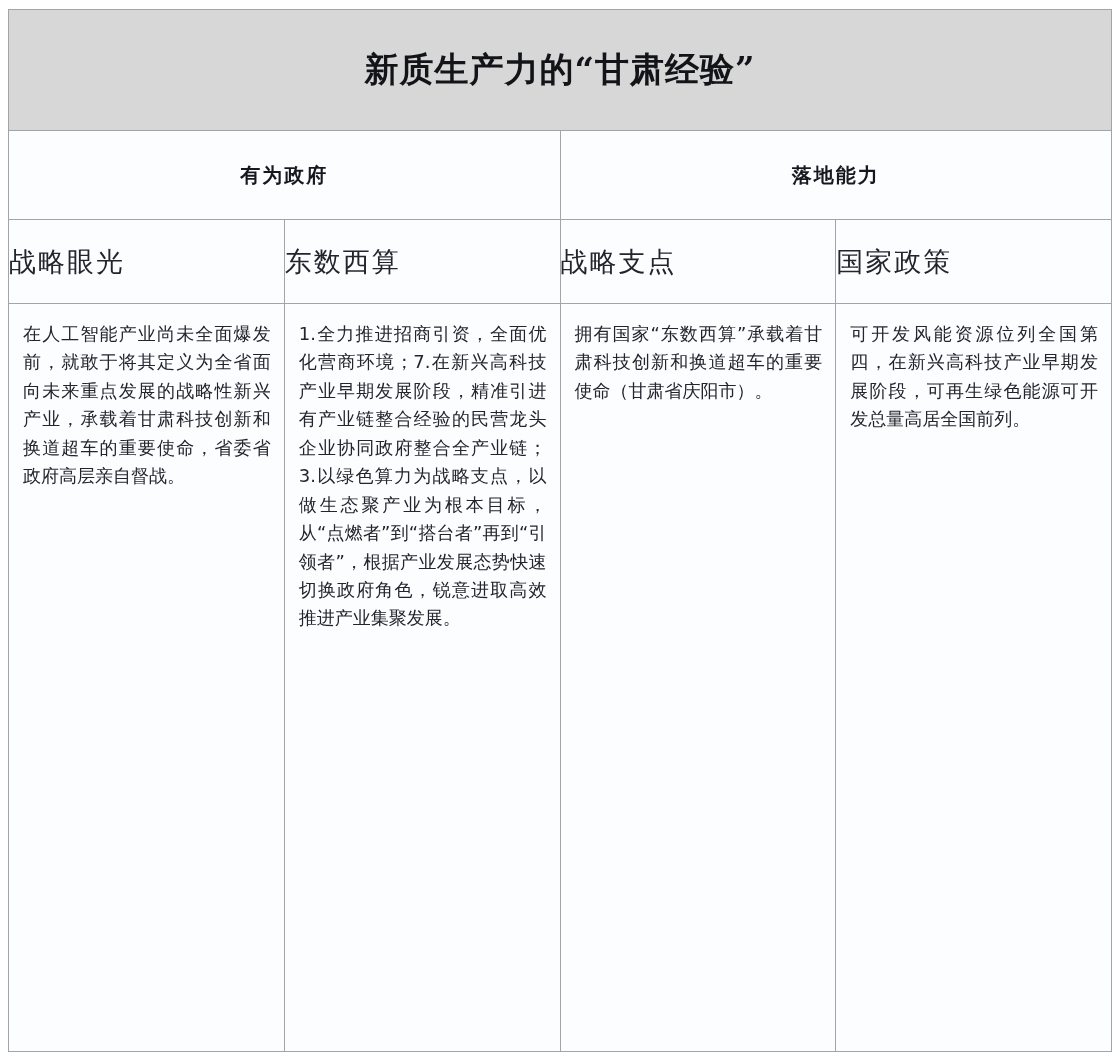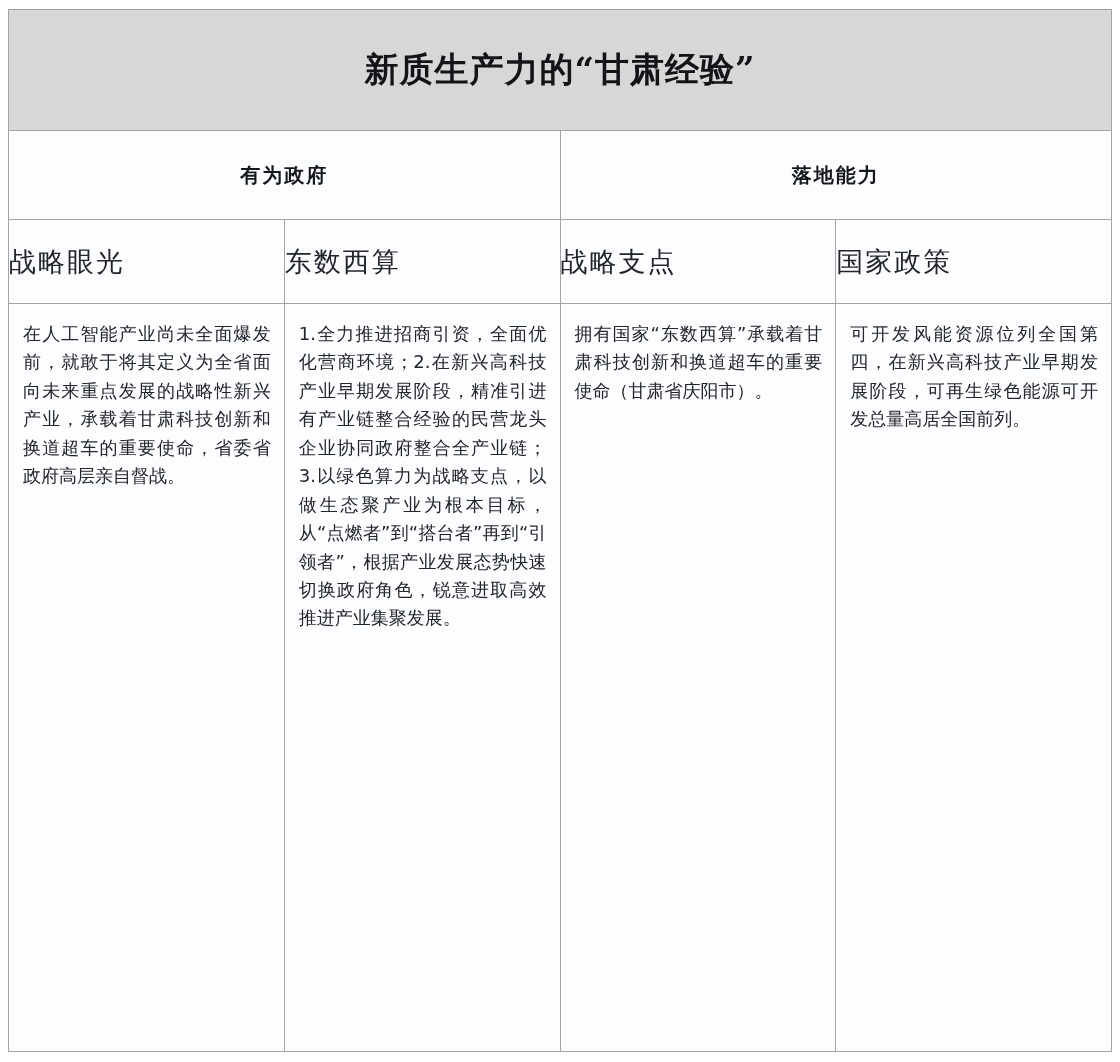--- a/index.html
+++ b/index.html
@@ -89,19 +89,19 @@
         <td colspan="2" class="group-cell">落地能力</td>
       </tr>
       <tr>
         <td class="sub-cell">战略眼光</td>
         <td class="sub-cell">东数西算</td>
         <td class="sub-cell">战略支点</td>
         <td class="sub-cell">国家政策</td>
       </tr>
       <tr>
         <td class="body-cell">在人工智能产业尚未全面爆发前，就敢于将其定义为全省面向未来重点发展的战略性新兴产业，承载着甘肃科技创新和换道超车的重要使命，省委省政府高层亲自督战。</td>
-        <td class="body-cell">1.全力推进招商引资，全面优化营商环境；2.在新兴高科技产业早期发展阶段，精准引进有产业链整合经验的民营龙头企业协同政府整合全产业链；3.以绿色算力为战略支点，以做生态聚产业为根本目标，从“点燃者”到“搭台者”再到“引领者”，根据产业发展态势快速切换政府角色，锐意进取高效推进产业集聚发展。</td>
+        <td class="body-cell">1.全力推进招商引资，全面优化营商环境；7.在新兴高科技产业早期发展阶段，精准引进有产业链整合经验的民营龙头企业协同政府整合全产业链；3.以绿色算力为战略支点，以做生态聚产业为根本目标，从“点燃者”到“搭台者”再到“引领者”，根据产业发展态势快速切换政府角色，锐意进取高效推进产业集聚发展。</td>
         <td class="body-cell">拥有国家“东数西算”承载着甘肃科技创新和换道超车的重要使命（甘肃省庆阳市）。</td>
         <td class="body-cell">可开发风能资源位列全国第四，在新兴高科技产业早期发展阶段，可再生绿色能源可开发总量高居全国前列。</td>
       </tr>
     </tbody>
   </table>
 </div>
 
 </body></html>

